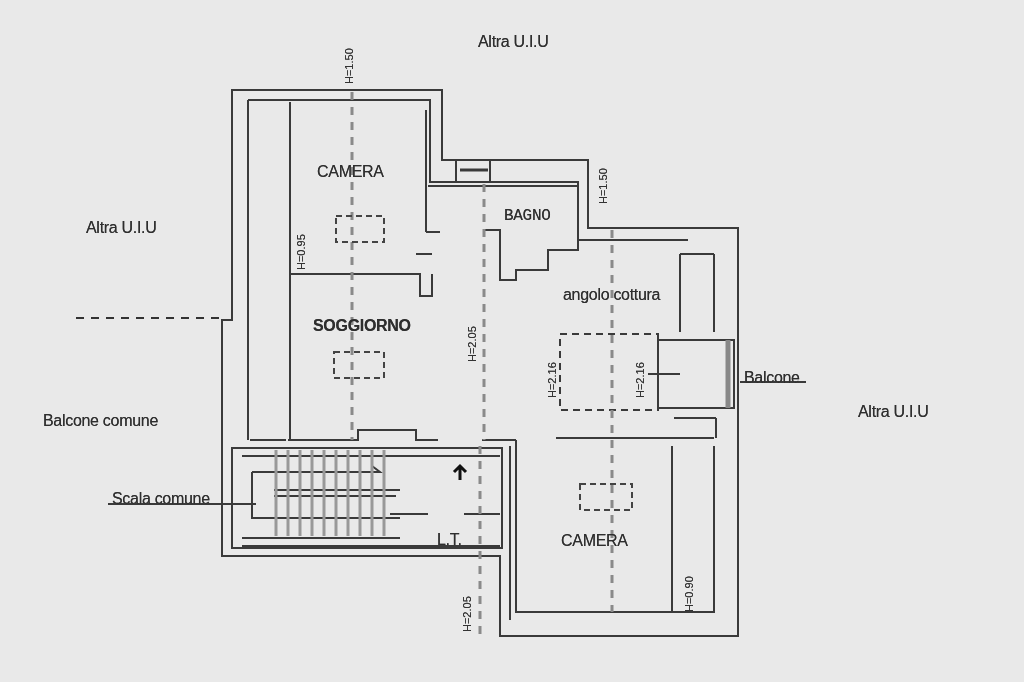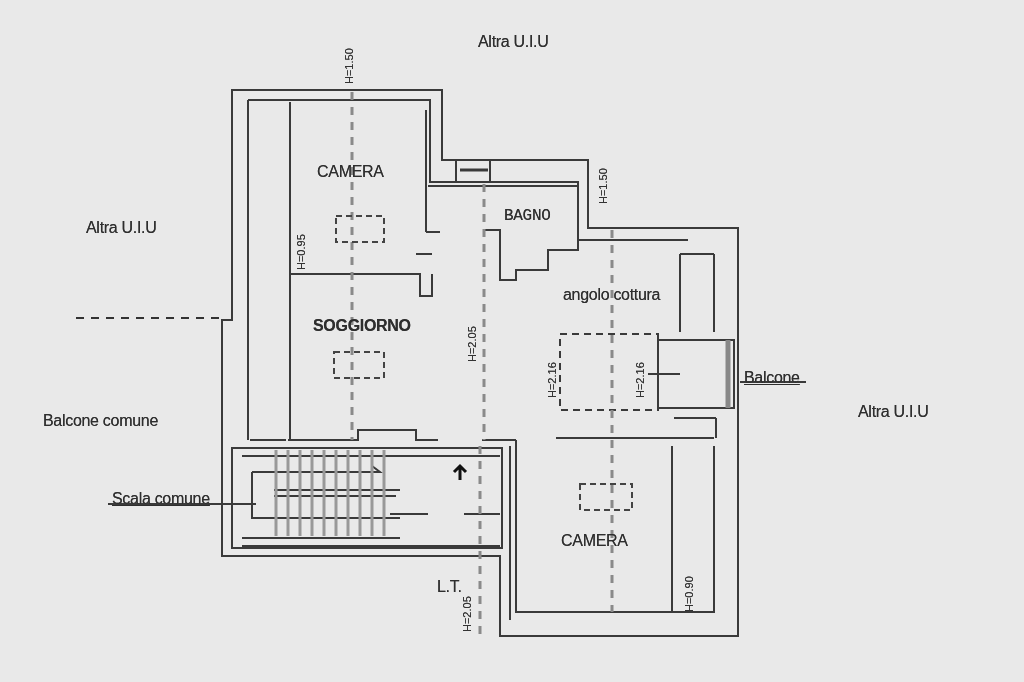--- a/index.html
+++ b/index.html
@@ -14,21 +14,21 @@
       position: absolute; font-size: 16px; color: #2e2e2e;
       letter-spacing: -0.3px; white-space: nowrap;
       text-shadow: 0 0 0.6px #555;
     }
     .lbl.small { font-size: 16px; }
     .vlbl {
       position: absolute; font-size: 11px; color: #333; white-space: nowrap;
       transform-origin: left top; transform: rotate(-90deg);
       text-shadow: 0 0 0.6px #555;
     }
-    .underline { text-decoration: underline; }
+    .underline { }
   </style>
 </head>
 <body>
 
 <svg id="plan" viewBox="0 0 1024 682" xmlns="http://www.w3.org/2000/svg">
   <g fill="none" stroke="#3a3a3a" stroke-width="2">
 
     <path d="M232 90 L442 90 L442 160 L588 160 L588 228 L738 228 L738 636 L500 636 L500 556 L222 556 L222 320 L232 320 Z"></path>
 
     <path d="M248 100 L430 100 L430 182 L578 182 L578 240 L688 240"></path>
@@ -114,21 +114,21 @@
 <div class="lbl small" style="left:858px;top:403px;">Altra U.I.U</div>
 <div class="lbl" style="left:43px;top:412px;">Balcone comune</div>
 <div class="lbl underline" style="left:112px;top:490px;">Scala comune</div>
 
 <div class="lbl" style="left:317px;top:163px;">CAMERA</div>
 <div class="lbl" style="left:504px;top:207px;font-family:Liberation Mono, monospace;">BAGNO</div>
 <div class="lbl" style="left:563px;top:286px;">angolo cottura</div>
 <div class="lbl" style="left:313px;top:317px;font-weight:bold;">SOGGIORNO</div>
 <div class="lbl underline" style="left:744px;top:369px;">Balcone</div>
 <div class="lbl" style="left:561px;top:532px;">CAMERA</div>
-<div class="lbl small" style="left:437px;top:531px;margin-top:47px;">L.T.</div>
+<div class="lbl small" style="left:437px;top:531px;">L.T.</div>
 
 <div class="vlbl" style="left:343px;top:84px;">H=1.50</div>
 <div class="vlbl" style="left:597px;top:204px;">H=1.50</div>
 <div class="vlbl" style="left:295px;top:270px;">H=0.95</div>
 <div class="vlbl" style="left:466px;top:362px;">H=2.05</div>
 <div class="vlbl" style="left:546px;top:398px;">H=2.16</div>
 <div class="vlbl" style="left:634px;top:398px;">H=2.16</div>
 <div class="vlbl" style="left:461px;top:632px;">H=2.05</div>
 <div class="vlbl" style="left:683px;top:612px;">H=0.90</div>
 

